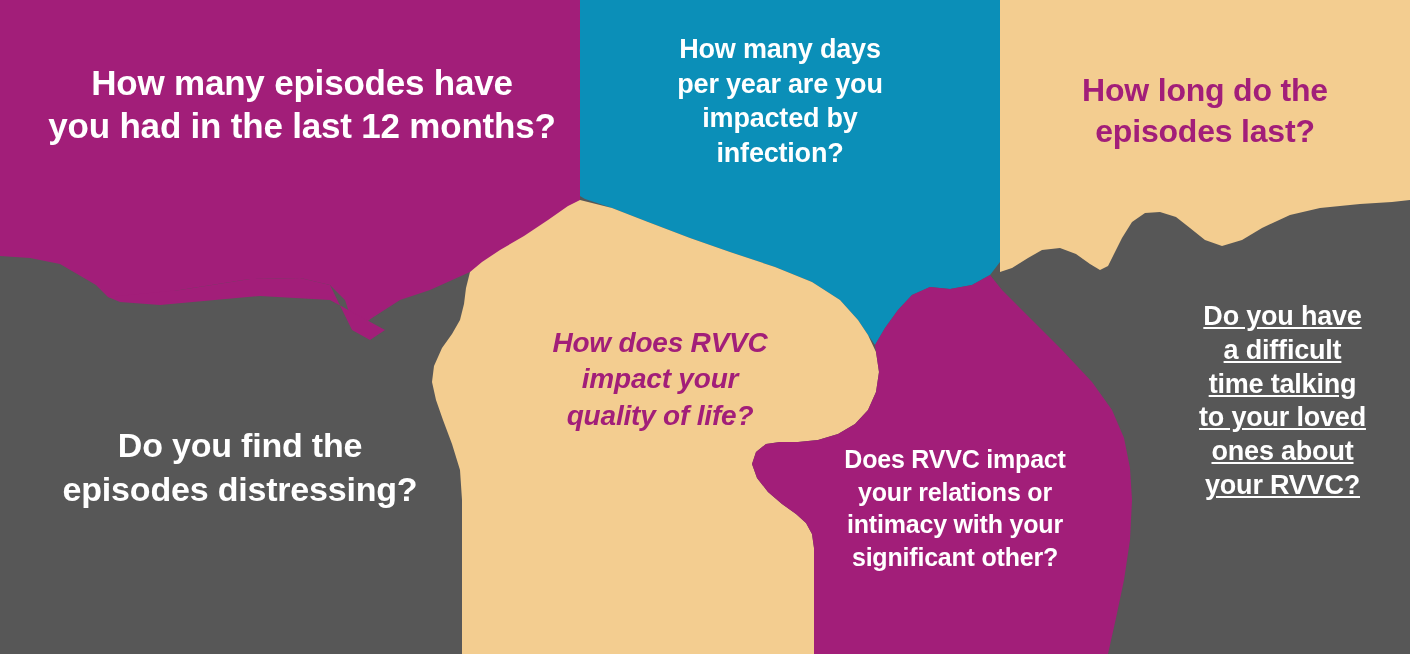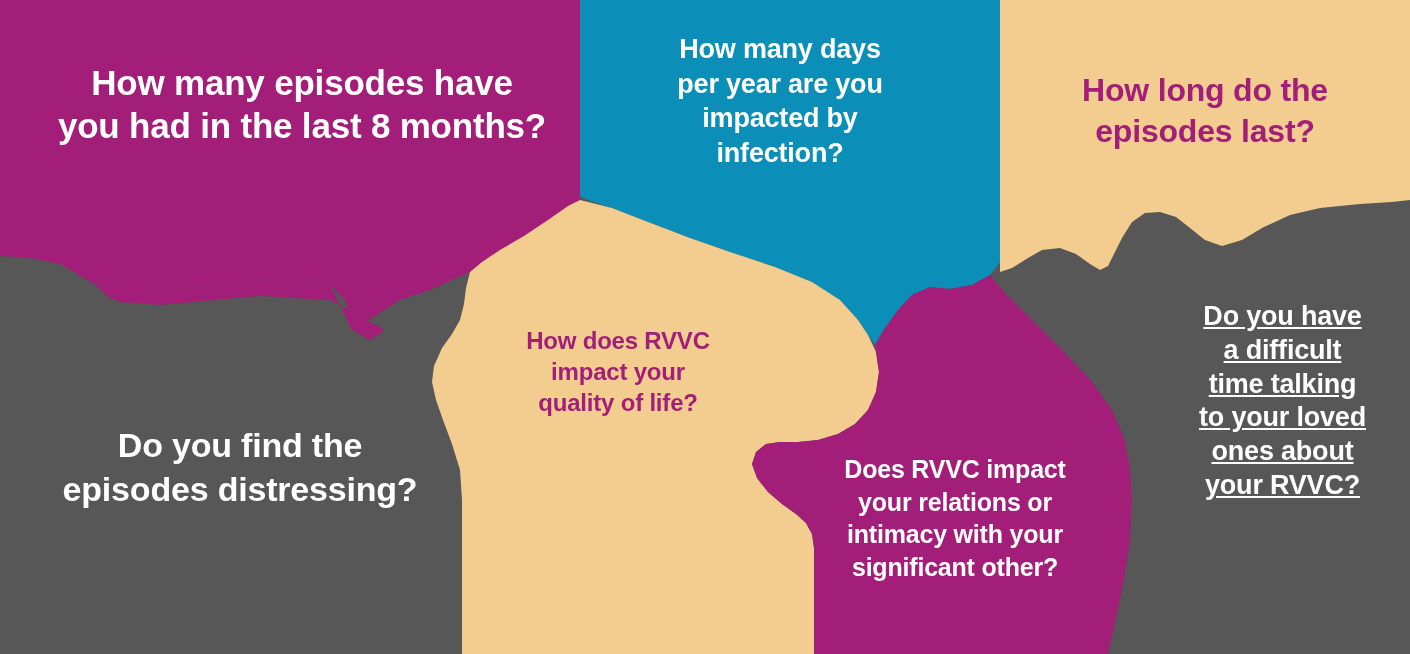--- a/index.html
+++ b/index.html
@@ -44,34 +44,34 @@
     left: 640px; top: 32px;  width: 280px;
     font-size: 27px; line-height: 1.28;
     color: #ffffff;
   }
   #q-episodes-last {
     left: 1060px; top: 70px; width: 290px;
     font-size: 32px; line-height: 1.28;
     color: #A21E79;
   }
   #q-quality-of-life {
-    left: 478px; top: 325px; width: 280px;
-    font-size: 24px; line-height: 1.30;
+    left: 520px; top: 325px; width: 280px;
+    font-size: 28px; line-height: 1.30;
     color: #A21E79;
+    font-style: italic;
   }
   #q-find-distressing {
     left: 60px;  top: 424px; width: 360px;
     font-size: 34px; line-height: 1.28;
     color: #ffffff;
   }
   #q-relations-intimacy {
     left: 805px; top: 443px; width: 300px;
     font-size: 25px; line-height: 1.30;
     color: #ffffff;
-    margin-top: 10px;
   }
   #q-talking-loved-ones {
     left: 1165px; top: 300px; width: 235px;
     font-size: 27px; line-height: 1.25;
     color: #ffffff;
     text-decoration: underline;
   }
 </style>
 </head>
 <body>
@@ -84,21 +84,21 @@
         <path d="M 0 0 L 580 0 L 580 200 L 530 240 L 470 272 L 430 290 L 400 300 L 372 318 L 355 330 L 345 300 L 330 285 L 300 278 L 250 279 L 180 290 L 120 300 L 108 297 L 96 285 L 60 264 L 30 258 L 0 256 Z" fill="#A21E79"></path>
         <path d="M 108 297 L 180 290 L 250 279 L 300 278 L 330 285 L 352 330 L 370 340 L 385 330 L 330 300 L 260 296 L 160 305 L 120 302 Z" fill="#A21E79"></path>
         <path d="M 580 0 L 1000 0 L 1000 262 L 990 275 L 972 285 L 950 289 L 930 287 L 912 295 L 898 310 L 885 328 L 875 345 L 868 335 L 858 320 L 840 300 L 812 282 L 775 267 L 730 252 L 690 238 L 648 222 L 612 208 L 585 199 L 580 196 Z" fill="#0B8FB8"></path>
         <path d="M 1000 0 L 1410 0 L 1410 200 L 1392 202 L 1360 204 L 1320 208 L 1290 215 L 1262 228 L 1242 240 L 1222 246 L 1205 240 L 1190 228 L 1176 217 L 1160 212 L 1145 213 L 1132 222 L 1122 238 L 1114 254 L 1108 266 L 1100 270 L 1090 264 L 1076 254 L 1060 248 L 1042 250 L 1028 258 L 1012 268 L 1000 272 Z" fill="#F3CD90"></path>
         <path d="M 580 200 L 612 208 L 648 222 L 690 238 L 730 252 L 775 267 L 812 282 L 840 300 L 858 320 L 868 335 L 876 352 L 879 372 L 876 392 L 868 410 L 855 424 L 838 434 L 818 440 L 798 442 L 780 442 L 766 444 L 756 452 L 752 464 L 757 478 L 768 492 L 782 504 L 796 514 L 806 523 L 812 534 L 814 548 L 814 654 L 462 654 L 462 500 L 460 470 L 452 444 L 443 420 L 436 400 L 432 382 L 434 366 L 442 348 L 452 334 L 460 320 L 464 304 L 466 288 L 470 272 L 482 262 L 500 250 L 524 236 L 548 220 L 568 206 Z" fill="#F3CD90"></path>
         <path d="M 875 345 L 885 328 L 898 310 L 912 295 L 930 287 L 950 289 L 972 285 L 990 275 L 1002 290 L 1030 318 L 1062 350 L 1092 382 L 1112 410 L 1124 438 L 1130 468 L 1132 500 L 1130 540 L 1124 580 L 1116 618 L 1108 654 L 814 654 L 814 548 L 812 534 L 806 523 L 796 514 L 782 504 L 768 492 L 757 478 L 752 464 L 756 452 L 766 444 L 780 442 L 798 442 L 818 440 L 838 434 L 855 424 L 868 410 L 876 392 L 879 372 Z" fill="#A21E79"></path>
       </g>
   </svg>
 
   <div class="q q-white" id="q-episodes-12-months" style="color: rgb(255, 255, 255);">How many episodes have
-you had in the last 8 months?</div>
+you had in the last 12 months?</div>
 
   <div class="q q-white" id="q-days-per-year" style="color: rgb(255, 255, 255);">How many days
 per year are you
 impacted by
 infection?</div>
 
   <div class="q q-magenta" id="q-episodes-last" style="color: rgb(162, 30, 121);">How long do the
 episodes last?</div>
 
   <div class="q q-magenta" id="q-quality-of-life" style="color: rgb(162, 30, 121);">How does RVVC

